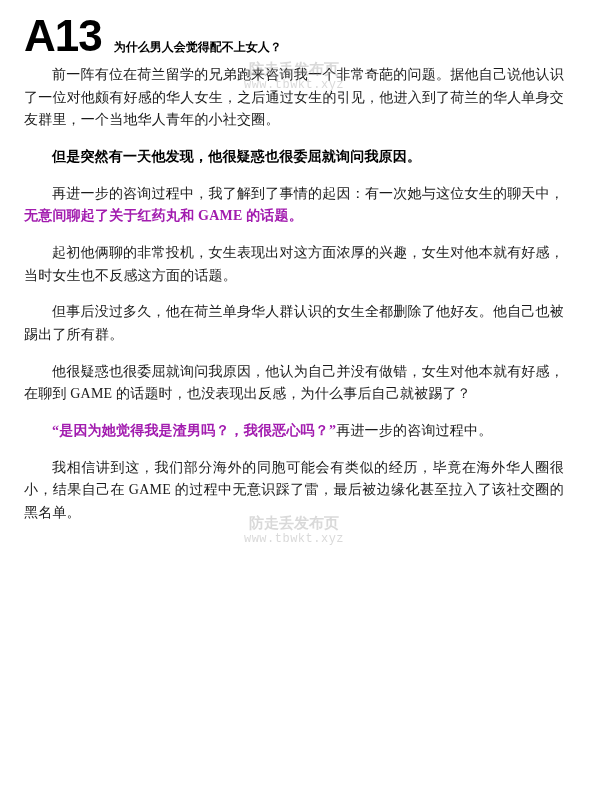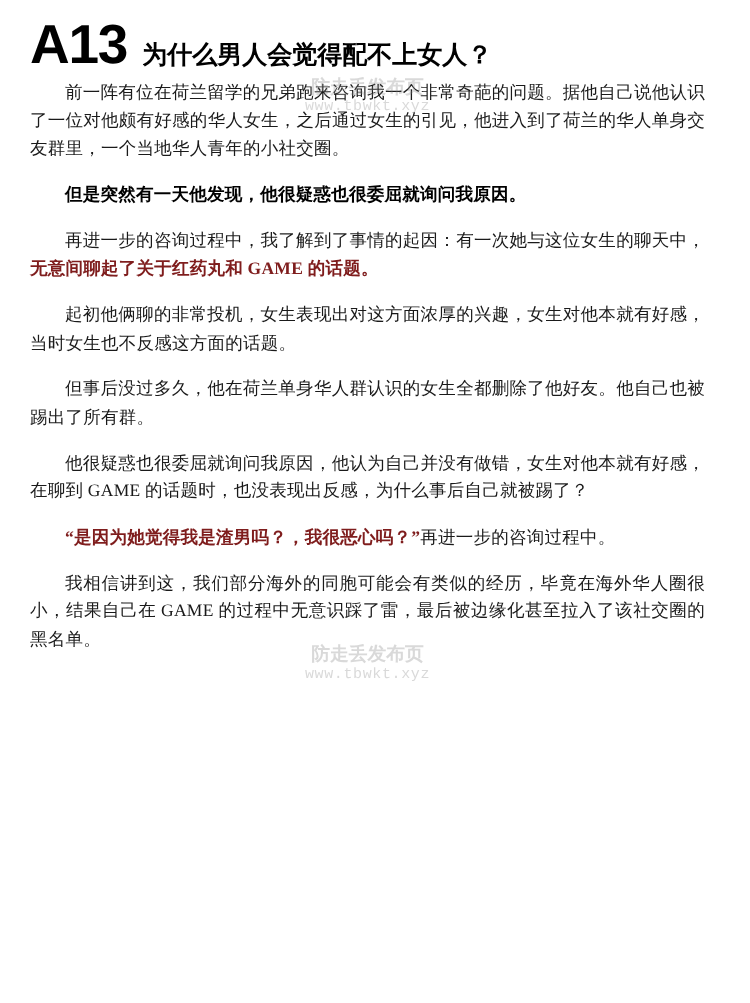--- a/index.html
+++ b/index.html
@@ -32,21 +32,21 @@
     font-family: "Liberation Sans", "DejaVu Sans", sans-serif;
     font-weight: bold;
     font-size: 44px;
     line-height: 1;
     letter-spacing: -1px;
     color: #000;
   }
   .title-text {
     font-family: "Liberation Sans", "DejaVu Sans", sans-serif;
     font-weight: bold;
-    font-size: 20px;
+    font-size: 12px;
     line-height: 1.2;
     color: #000;
     padding-bottom: 2px;
   }
   .body-text {
     margin-top: 6px;
   }
   p.para {
     margin: 0 0 14px 0;
     font-size: 14px;
@@ -55,21 +55,21 @@
     text-indent: 2em;
     color: #1a1a1a;
     letter-spacing: 0.2px;
   }
   p.para.bold {
     font-weight: bold;
     color: #000;
   }
   p.para .b {
     font-weight: bold;
-    color: #7f1d1d;
+    color: #a21caf;
     font-family: Liberation Serif, serif;
   }
   .watermark {
     position: absolute;
     font-family: Liberation Mono, monospace;
     font-weight: bold;
     color: rgba(130,130,130,0.30);
     text-align: center;
     pointer-events: none;
     user-select: none;

